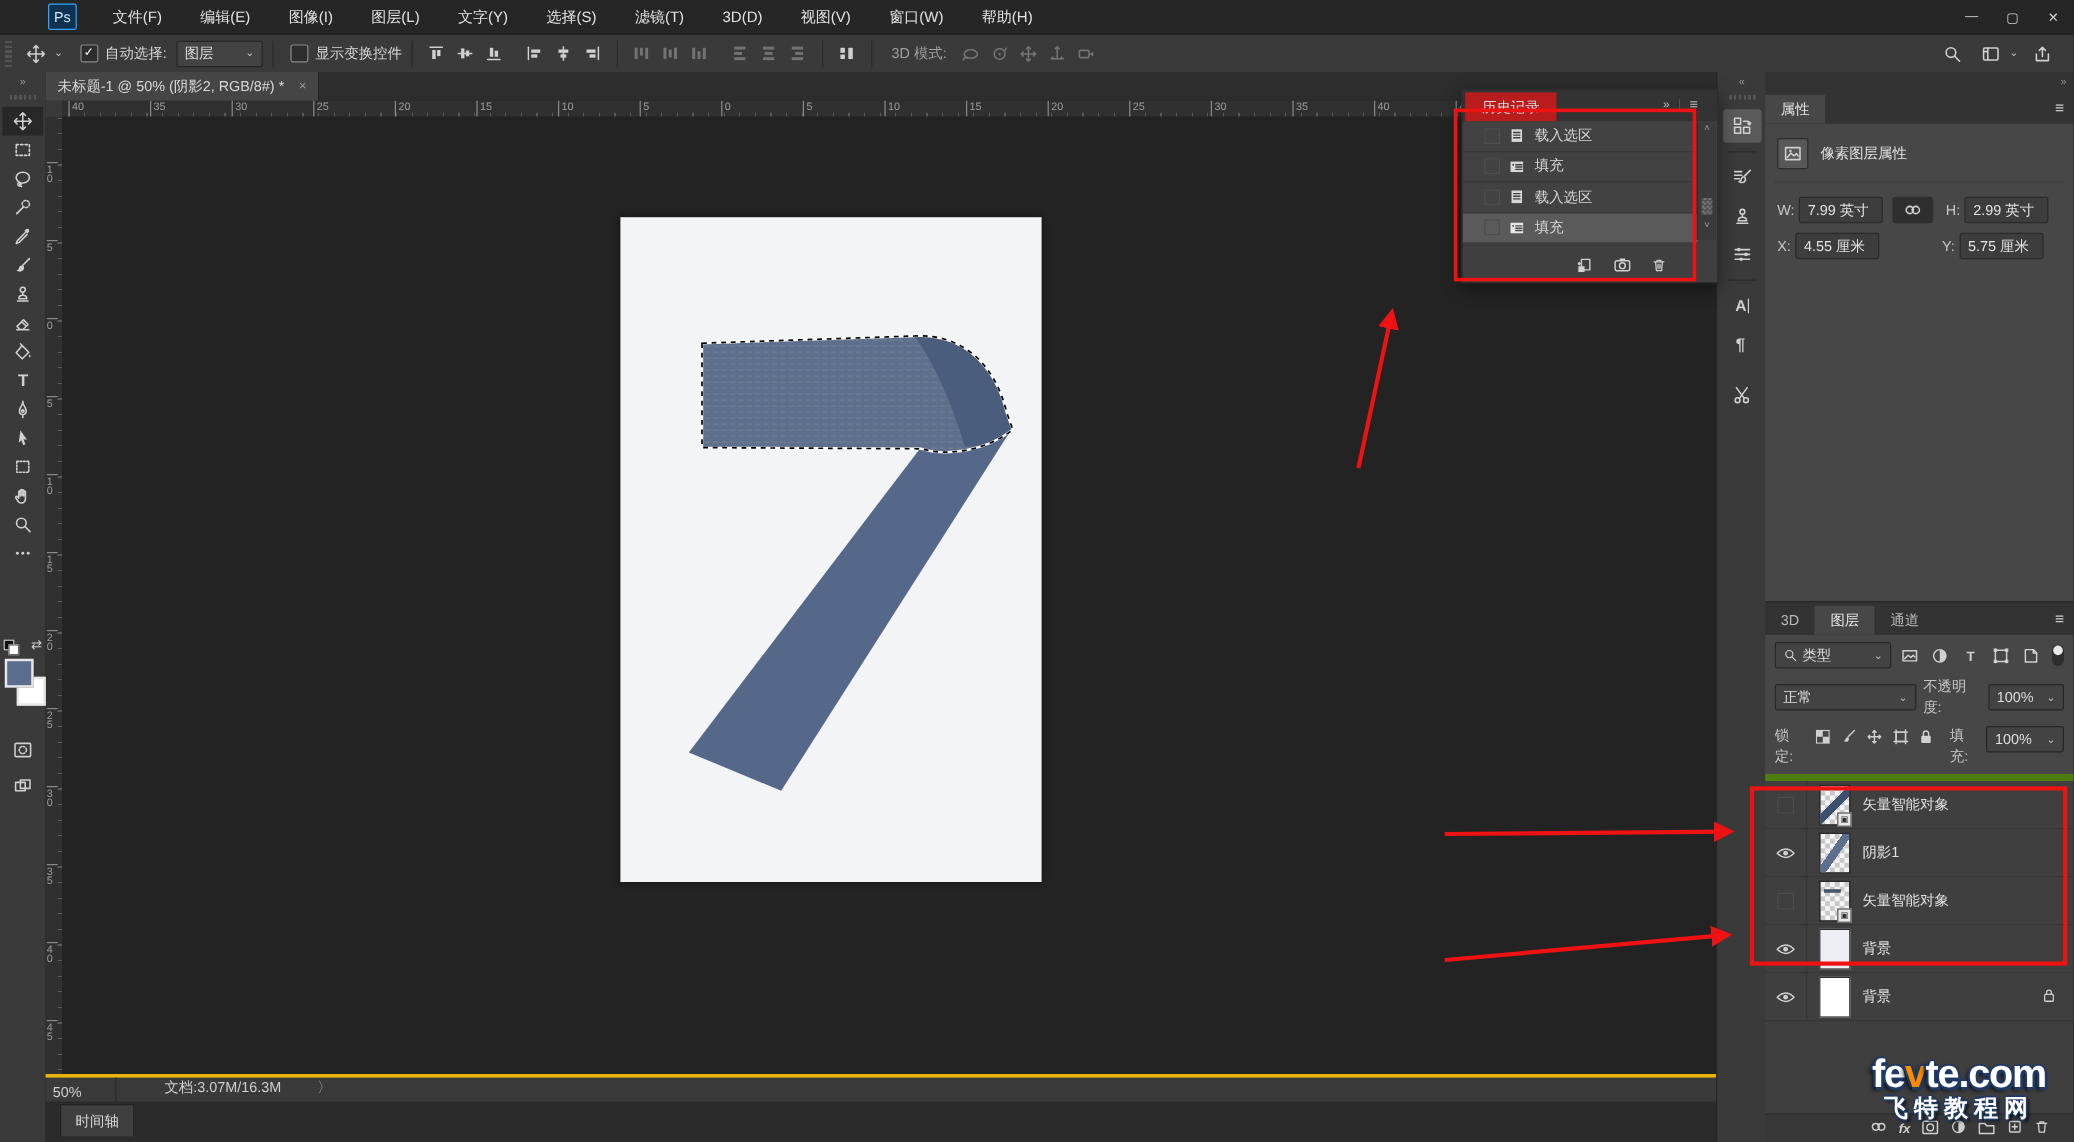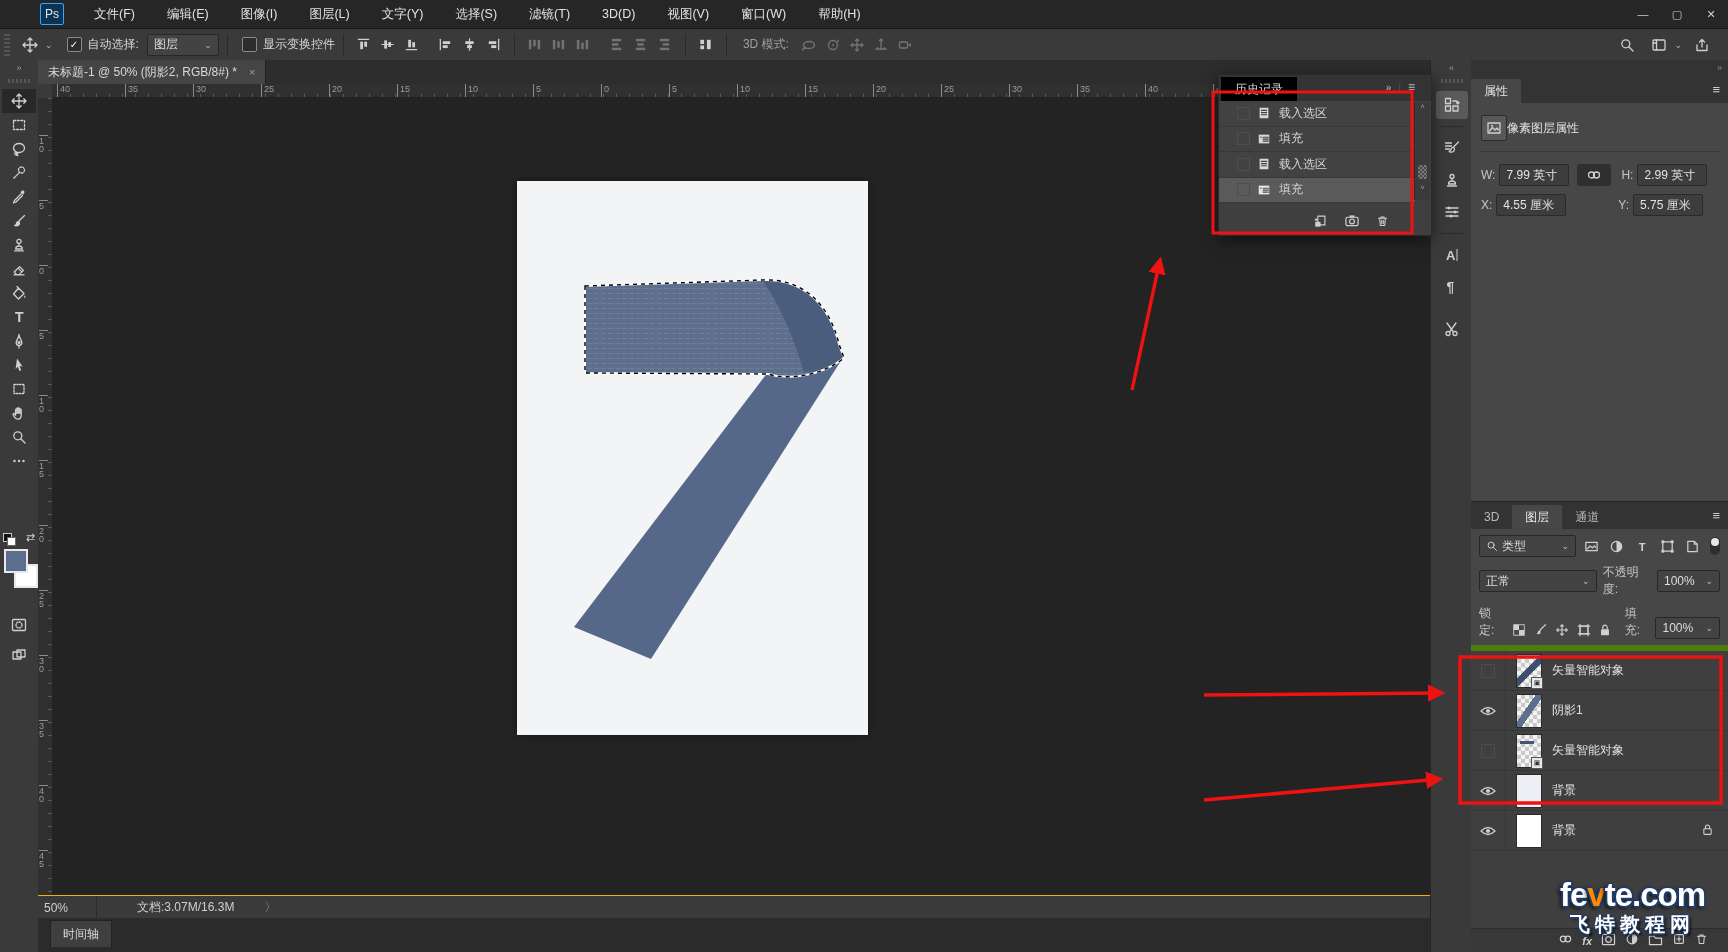--- a/index.html
+++ b/index.html
@@ -41,21 +41,21 @@
   .doc-close{margin-left:12px;color:#9d9d9d;font-size:11px}
   .ruler-corner{left:38px;top:84px;width:14px;height:14px;background:#3a3a3a;border-right:1px solid #262626;border-bottom:1px solid #262626}
   .ruler-top{left:52px;top:84px;width:1378px;height:14px;background:#303030;border-bottom:1px solid #222;display:flex;padding-left:5px;box-sizing:border-box;
      background-image:repeating-linear-gradient(90deg,#5a5a5a 0 1px,transparent 1px 13px);background-size:1378px 4px;background-position:5px 10px;background-repeat:no-repeat}
   .ruler-top span{width:65px;flex:0 0 65px;border-left:1px solid #8a8a8a;font-size:9px;color:#9c9c9c;padding-left:2px;line-height:10px}
   .ruler-left{left:38px;top:98px;width:14px;height:797px;background:#303030;border-right:1px solid #222;
      background-image:repeating-linear-gradient(180deg,#5a5a5a 0 1px,transparent 1px 13px);background-size:4px 100%;background-position:10px 0;background-repeat:no-repeat}
   .ruler-left div{position:absolute;left:1px;width:9px;border-top:1px solid #8a8a8a;font-size:9px;line-height:8px;color:#9c9c9c;word-break:break-all;padding-top:1px}
   .pasteboard{left:52px;top:98px;width:1378px;height:797px;background:#232323;overflow:hidden}
   .page{position:absolute;left:465px;top:83px;width:351px;height:554px;background:#f3f4f6;box-shadow:0 0 6px rgba(0,0,0,.45)}
-  .statusbar{left:38px;top:895px;width:1392px;height:23px;background:#3a3a3a;border-top:1px solid #eab308;display:flex;align-items:center;color:#cfcfcf}
+  .statusbar{left:38px;top:895px;width:1392px;height:23px;background:#3a3a3a;border-top:3px solid #eab308;display:flex;align-items:flex-start;color:#cfcfcf}
   .status-zoom{width:52px;padding-left:6px;border-right:1px solid #2b2b2b;height:100%;display:flex;align-items:center}
   .status-doc{padding:0 30px 0 40px}
   .timelinebar{left:38px;top:918px;width:1392px;height:34px;background:#2b2b2b}
   .tl-tab{position:absolute;left:12px;top:2px;height:26px;background:#3f3f3f;border:1px solid #222;border-bottom:none;display:flex;align-items:center;padding:0 12px;color:#d8d8d8}
   
   .dockstrip{left:1430px;top:60px;width:41px;height:892px;background:#3a3a3a;border-left:1px solid #262626;border-right:1px solid #262626;display:flex;flex-direction:column;align-items:center}
   .ds-btn{width:32px;height:28px;margin:2px 0;display:flex;align-items:center;justify-content:center;color:#cfcfcf;border-radius:3px}
   .ds-btn.active{background:#5a5a5a}
   .ds-sep{width:24px;height:1px;background:#2c2c2c;margin:5px 0}
   .rightcol{left:1471px;top:60px;width:257px;height:892px;background:#3f3f3f}
@@ -76,21 +76,21 @@
   .thumb{width:24px;height:32px;margin:0 10px;position:relative;border:1px solid #2a2a2a;
      background:conic-gradient(#c9c9c9 25%,#f4f4f4 0 50%,#c9c9c9 0 75%,#f4f4f4 0);background-size:8px 8px}
   .thumb.solid{background:#fff}
   .thumb .so-badge{position:absolute;right:-2px;bottom:-2px;width:10px;height:10px;background:#e8e8e8;border:1px solid #555;
      display:flex;align-items:center;justify-content:center;font-size:7px;color:#333}
   .lname{color:#e0e0e0}
   .layers-footer{position:absolute;left:0;bottom:0;width:100%;height:24px;background:#383838;border-top:1px solid #2c2c2c;display:flex;align-items:center;justify-content:flex-end;gap:9px;padding-right:20px;box-sizing:border-box}
   
   .history{left:1218px;top:74px;width:212px;height:160px;background:#3f3f3f;border:1px solid #2a2a2a;box-shadow:0 4px 14px rgba(0,0,0,.5);z-index:6}
   .h-titlebar{height:26px;background:#333;position:relative}
-  .h-tab{position:absolute;left:2px;top:2px;height:24px;background:#000000;display:flex;align-items:center;padding:0 14px;color:#dcdcdc}
+  .h-tab{position:absolute;left:2px;top:2px;height:24px;background:#b91c1c;display:flex;align-items:center;padding:0 14px;color:#dcdcdc}
   .h-right{position:absolute;right:16px;top:5px;color:#bdbdbd;font-size:10px;display:flex;gap:7px;align-items:center}
   .h-row{height:24.5px;display:flex;align-items:center;border-bottom:1px solid #383838;padding-left:16px;background:#424242}
   .h-row.sel{background:#5a5a5a}
   .h-check{width:11px;height:11px;border:1px solid #4e4e4e;margin:0 7px 0 2px}
   .h-scroll{position:absolute;right:1px;top:27px;width:15px;height:98px;background:#3a3a3a;border-left:1px solid #2e2e2e;color:#9a9a9a;font-size:8px;text-align:center}
   .h-thumbtrack{width:9px;height:14px;margin:54px auto 0;background:repeating-conic-gradient(#777 0 25%,#4a4a4a 0 50%);background-size:4px 4px}
   .h-footer{position:absolute;left:0;bottom:0;width:100%;height:26px;display:flex;align-items:center;justify-content:flex-end;gap:16px;padding-right:42px;box-sizing:border-box}
   
   .overlay{left:0;top:0;width:1728px;height:952px;z-index:8;pointer-events:none}
   .watermark{left:1540px;top:878px;width:185px;z-index:10;text-align:center;line-height:1}
@@ -534,21 +534,21 @@
   <div class="panel-head">
     <span></span>
       <span>»</span>
   </div>
 
   <div class="tabs-row">
     <div class="ptab active">属性</div>
     <div class="pmenu">≡</div>
   </div>
   <div class="props-body">
-    <div style="display:flex;align-items:center;padding:4px 0 10px 2px;border-bottom:1px solid #3a3a3a">
+    <div style="display:flex;align-items:center;gap:10px;padding:4px 0 10px 2px;border-bottom:1px solid #3a3a3a">
       <div style="width:24px;height:24px;background:#585858;border:1px solid #2c2c2c;border-radius:2px;display:flex;align-items:center;justify-content:center">
         <svg class="g" width="16" height="16" viewBox="0 0 16 16">
             <rect x="2" y="3" width="12" height="10"></rect>
             <path d="M3.5 11l3-3.5 2.5 2.5 2-2 1.5 2"></path>
             <circle cx="6" cy="5.8" r="1" class="f"></circle>
           </svg>
       </div>
       <span style="color:#e2e2e2">像素图层属性</span>
     </div>
     <div style="display:flex;align-items:center;margin-top:12px">
@@ -630,21 +630,21 @@
       <span class="dropdown" style="width:110px;justify-content:space-between">
         <span>正常</span>
           <span class="chev">⌄</span>
       </span>
       <span style="color:#c6c6c6">不透明度:</span>
       <span class="dropdown" style="width:52px;justify-content:space-between">
         <span>100%</span>
           <span class="chev">⌄</span>
       </span>
     </div>
-    <div style="display:flex;align-items:flex-end;gap:2px;margin-top:7px">
+    <div style="display:flex;align-items:flex-start;gap:2px;margin-top:7px">
       <span style="color:#c6c6c6;margin-right:2px">锁定:</span>
       <span class="lk-ic">
           <svg width="14" height="14" viewBox="0 0 16 16">
             <rect x="2" y="2" width="12" height="12" fill="none" stroke="#d0d0d0"></rect>
             <path d="M2 2h6v6H2zM8 8h6v6H8z" fill="#d0d0d0"></path>
           </svg>
         </span>
       <span class="lk-ic">
           <svg class="g" width="14" height="14" viewBox="0 0 16 16">
             <path d="M13 2L7 8"></path>

